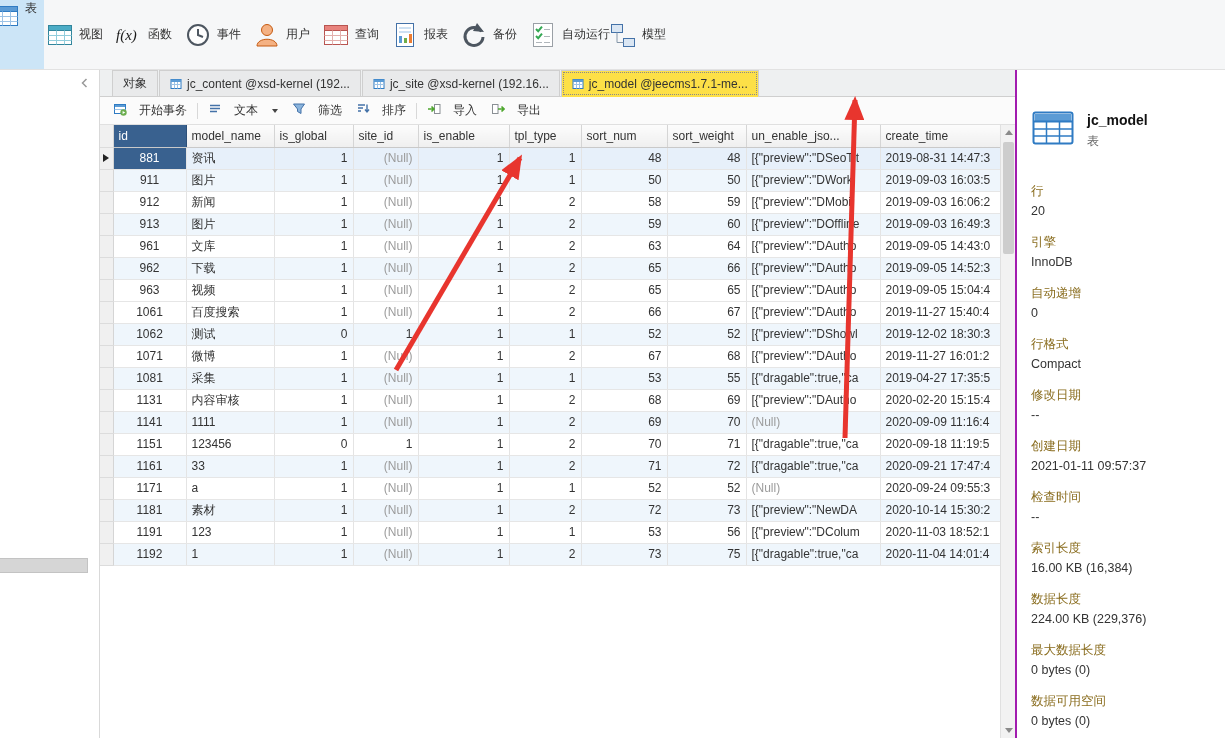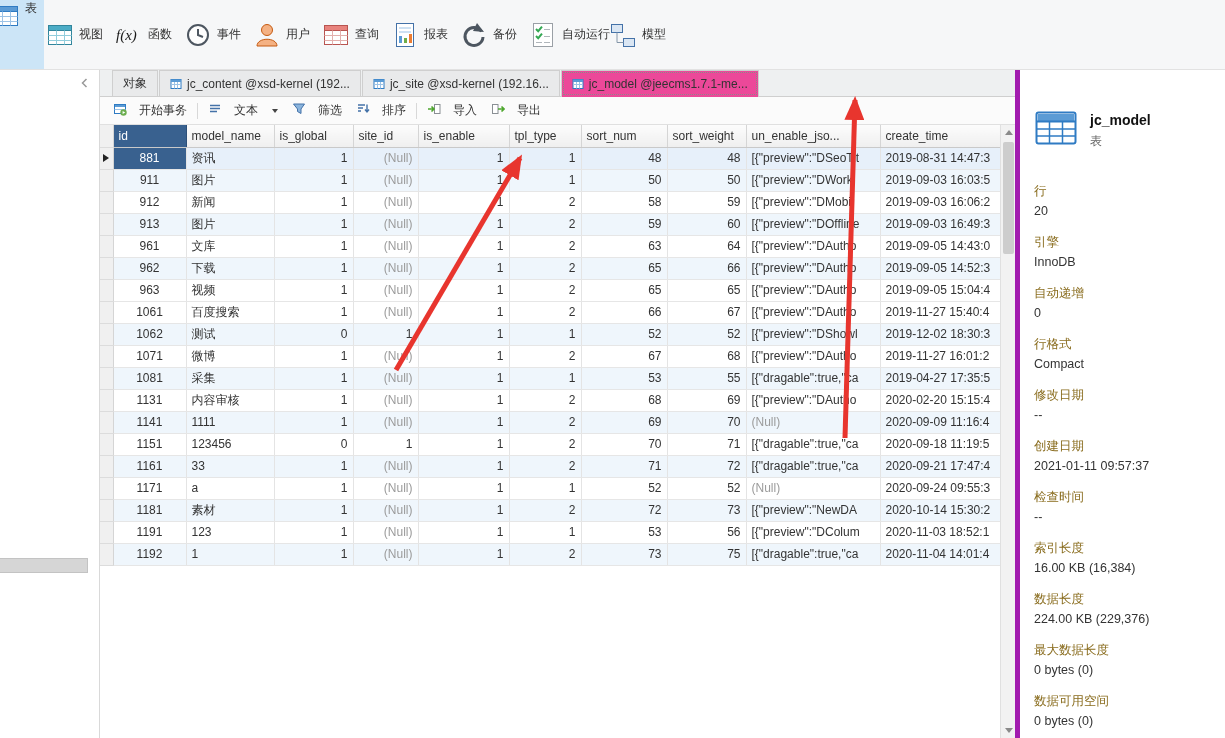--- a/index.html
+++ b/index.html
@@ -20,21 +20,21 @@
 
 .left-pane{position:absolute;left:0;top:70px;width:100px;height:668px;background:#fff;border-right:1px solid #d9d9d9}
 .pane-chevron{position:absolute;right:8px;top:7px;opacity:.75}
 .lp-bar{position:absolute;left:0;top:488px;width:88px;height:15px;background:#d6d6d6;border:1px solid #c3c3c3;border-left:none}
 
 
 .main{position:absolute;left:100px;top:70px;width:915px;height:668px;background:#fff}
 .tabstrip{height:27px;background:#eef0f1;border-bottom:1px solid #cfcfcf;display:flex;}
 .tab{height:26px;display:flex;align-items:center;gap:5px;padding:0 10px;background:#e9eaeb;border:1px solid #cfcfcf;border-bottom:none;margin-right:1px;white-space:nowrap;overflow:hidden;max-width:212px;color:#333;cursor:default}
 .tab.objtab{margin-left:12px}
-.tab.active{background:#ec4899;height:27px;margin-bottom:-1px;outline:1px dotted #8a8a8a;outline-offset:-3px}
+.tab.active{background:#fde047;height:27px;margin-bottom:-1px;outline:1px dotted #8a8a8a;outline-offset:-3px}
 .tab-ico{display:flex;flex:none}
 
 .gridbar{height:28px;background:#fbfbfb;border-bottom:1px solid #e0e0e0;display:flex;align-items:center;padding-left:6px}
 .tbtn{display:flex;align-items:center;gap:12px;padding:3px 7px;color:#333;cursor:default;white-space:nowrap}
 .tsep{width:1px;height:16px;background:#d8d8d8;margin:0 3px}
 .dd-tri{width:0;height:0;border-left:3.5px solid transparent;border-right:3.5px solid transparent;border-top:4px solid #444;display:inline-block;margin-left:2px}
 
 
 .grid{position:relative;height:613px;overflow:hidden;background:#fff}
 table.datagrid{border-collapse:collapse;table-layout:fixed;width:900px}
@@ -60,21 +60,21 @@
 
 .vscroll{position:absolute;right:0;top:0;width:15px;height:613px;background:#f2f2f2;border-left:1px solid #e0e0e0}
 .sb-btn{position:absolute;left:0;width:15px;height:15px;display:flex;align-items:center;justify-content:center}
 .sb-btn.up{top:0}
 .sb-btn.down{bottom:0}
 .tri-up{width:0;height:0;border-bottom:5px solid #8a8a8a;border-left:4px solid transparent;border-right:4px solid transparent}
 .tri-down{width:0;height:0;border-top:5px solid #8a8a8a;border-left:4px solid transparent;border-right:4px solid transparent}
 .sb-thumb{position:absolute;top:17px;left:2px;width:11px;height:112px;background:#cdcdcd;border-radius:2px}
 
 
-.right-panel{position:absolute;left:1015px;top:70px;width:210px;height:668px;background:#fff;border-left:5px solid #a21caf}
+.right-panel{position:absolute;left:1015px;top:70px;width:210px;height:668px;background:#fff;border-left:2px solid #a21caf}
 .rp-head{display:flex;gap:12px;padding:36px 0 0 14px;align-items:flex-start}
 .rp-title{font-size:14px;font-weight:bold;color:#111;margin-top:6px}
 .rp-sub{font-size:12px;color:#666;margin-top:5px}
 .rp-fields{padding:30px 14px 0 14px}
 .field{margin-bottom:15px}
 .flabel{color:#8a6d1f;font-size:12.5px;line-height:16px;margin-bottom:4px}
 .fvalue{color:#333;font-size:12.5px;line-height:16px}
 
 
 .annotations{position:absolute;left:0;top:0;width:1225px;height:738px;pointer-events:none;z-index:60}

